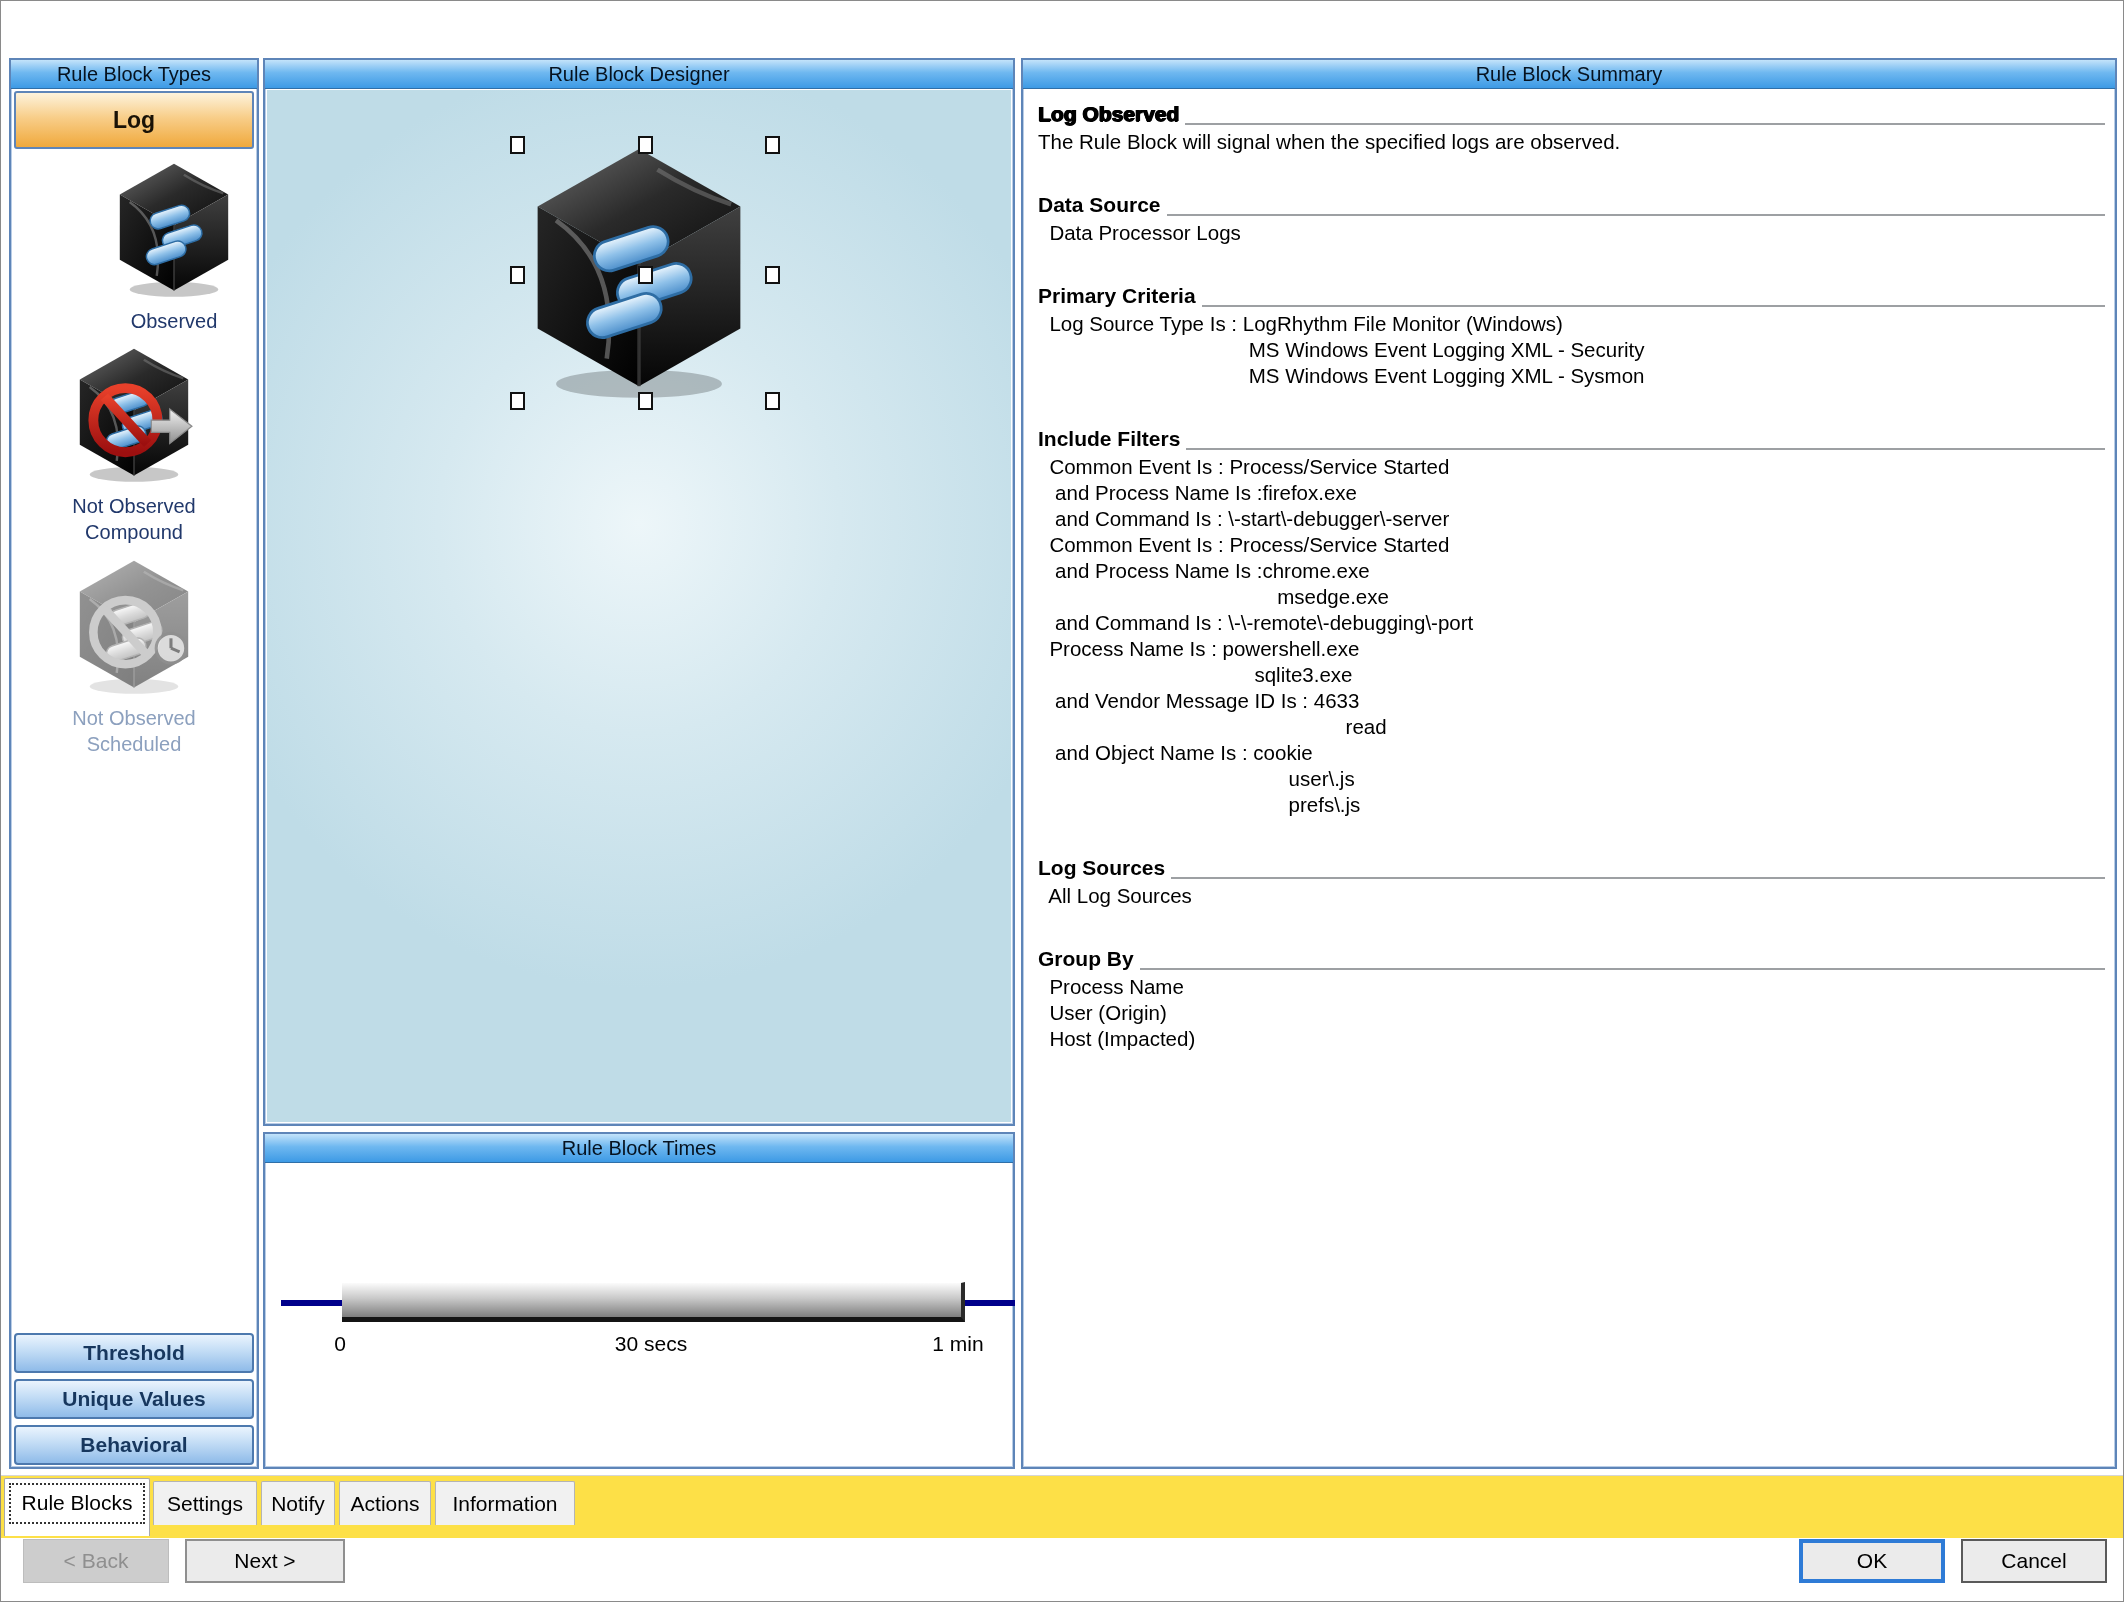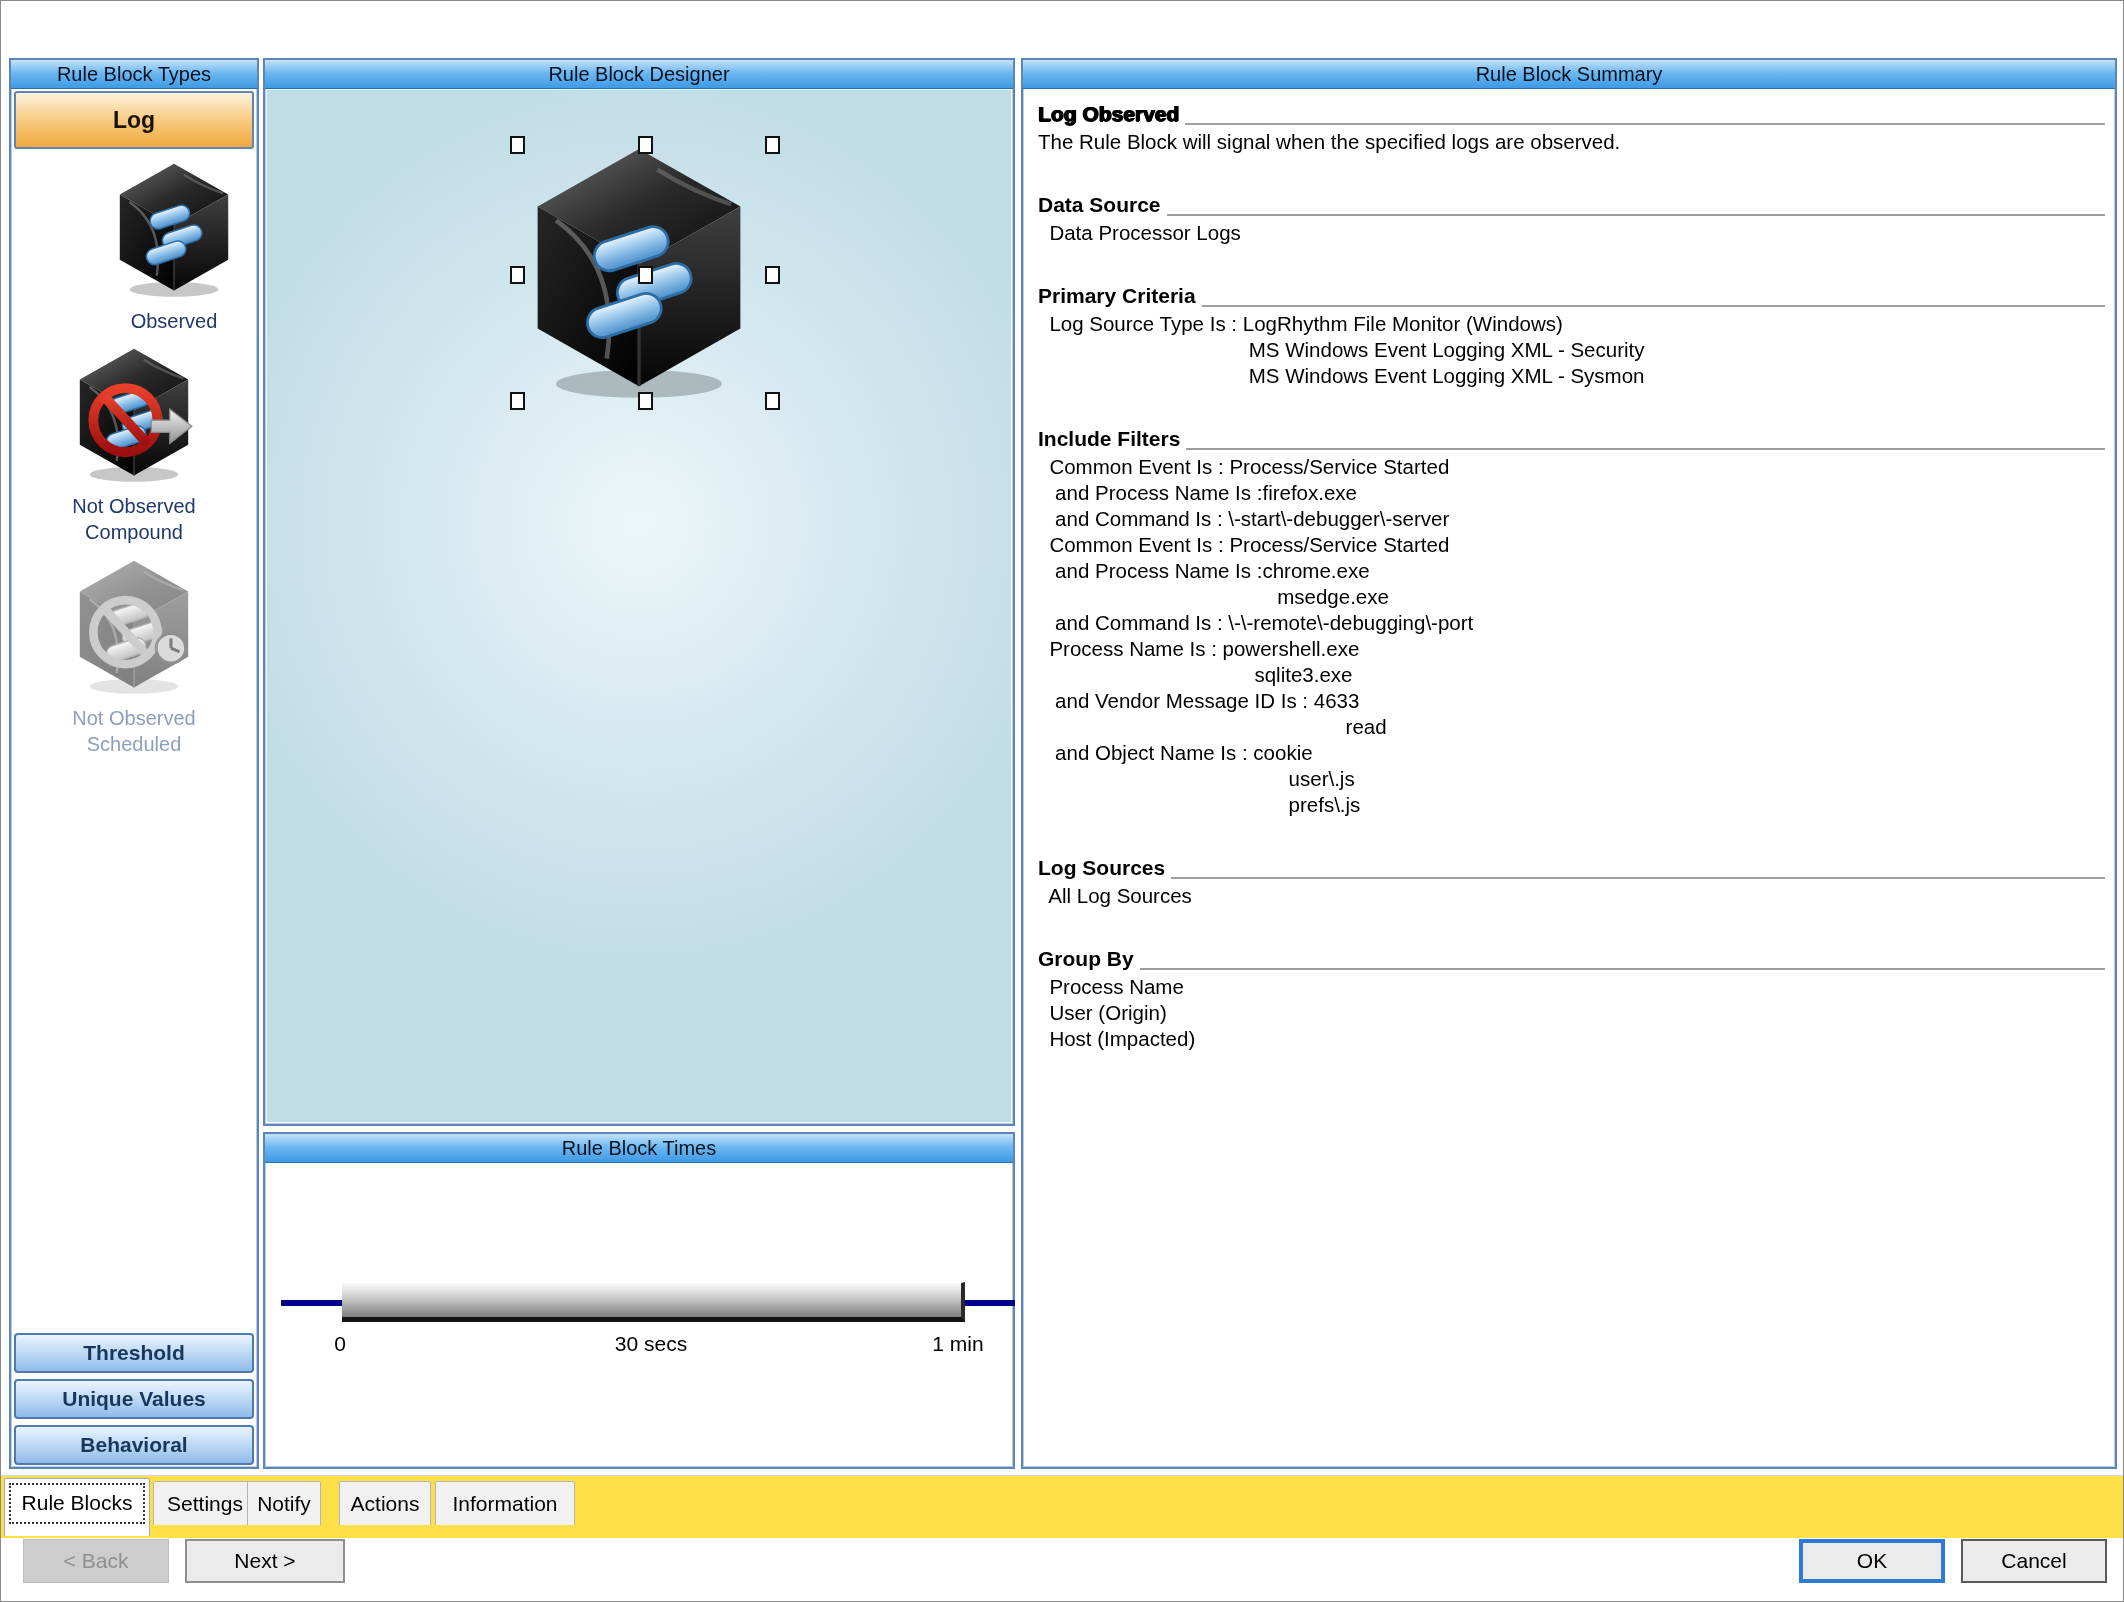--- a/index.html
+++ b/index.html
@@ -63,21 +63,21 @@
   .sectitle{font-size:21px;font-weight:bold;white-space:nowrap;margin-right:6px;}
   .sectitle.xbold{text-shadow:1px 0 0 #000,-0.6px 0 0 #000,0 0.5px 0 #000;}
   .secline{flex:1;height:0;border-top:2px solid #9DA0A3;border-bottom:1px solid #fff;margin-right:2px;}
   .secbody{font-size:20.5px;line-height:26px;white-space:pre;}
   
   .tabstrip{position:absolute;left:0;top:1474px;width:100%;height:62px;border-top:1px solid #D6D6D6;background:#fde047;}
   .tab{position:absolute;top:5px;height:44px;line-height:44px;text-align:center;font-size:21px;
        background:#F1F1F1;border:1px solid #B4B4B4;border-bottom:none;box-sizing:border-box;
        border-radius:2px 2px 0 0;cursor:pointer;}
   .tab.t-settings{left:152px;width:104px;}
-  .tab.t-notify{left:246px;width:74px;}
+  .tab.t-notify{left:260px;width:74px;}
   .tab.t-actions{left:338px;width:92px;}
   .tab.t-information{left:434px;width:140px;}
   .tab.active{left:3px;top:2px;width:146px;height:58px;line-height:48px;background:#fff;border:1px solid #A8A8A8;
        border-bottom:none;z-index:2;}
   .tab.active .focusbox{position:absolute;left:4px;top:4px;right:4px;bottom:12px;border:2px dotted #333;}
   .navbtn{position:absolute;top:1538px;height:44px;font-size:21px;font-family:inherit;cursor:pointer;box-sizing:border-box;}
   .btn-back{left:22px;width:146px;background:#CDCDCD;color:#8F8F8F;border:1px solid #BDBDBD;cursor:default;}
   .btn-next{left:184px;width:160px;background:#EBEBEB;color:#000;border:2px solid #8F8F8F;}
   .btn-ok{left:1798px;width:146px;background:#EBEBEB;color:#000;border:4px solid #2E7BD6;}
   .btn-cancel{left:1960px;width:146px;background:#EBEBEB;color:#000;border:2px solid #5A5A5A;}

